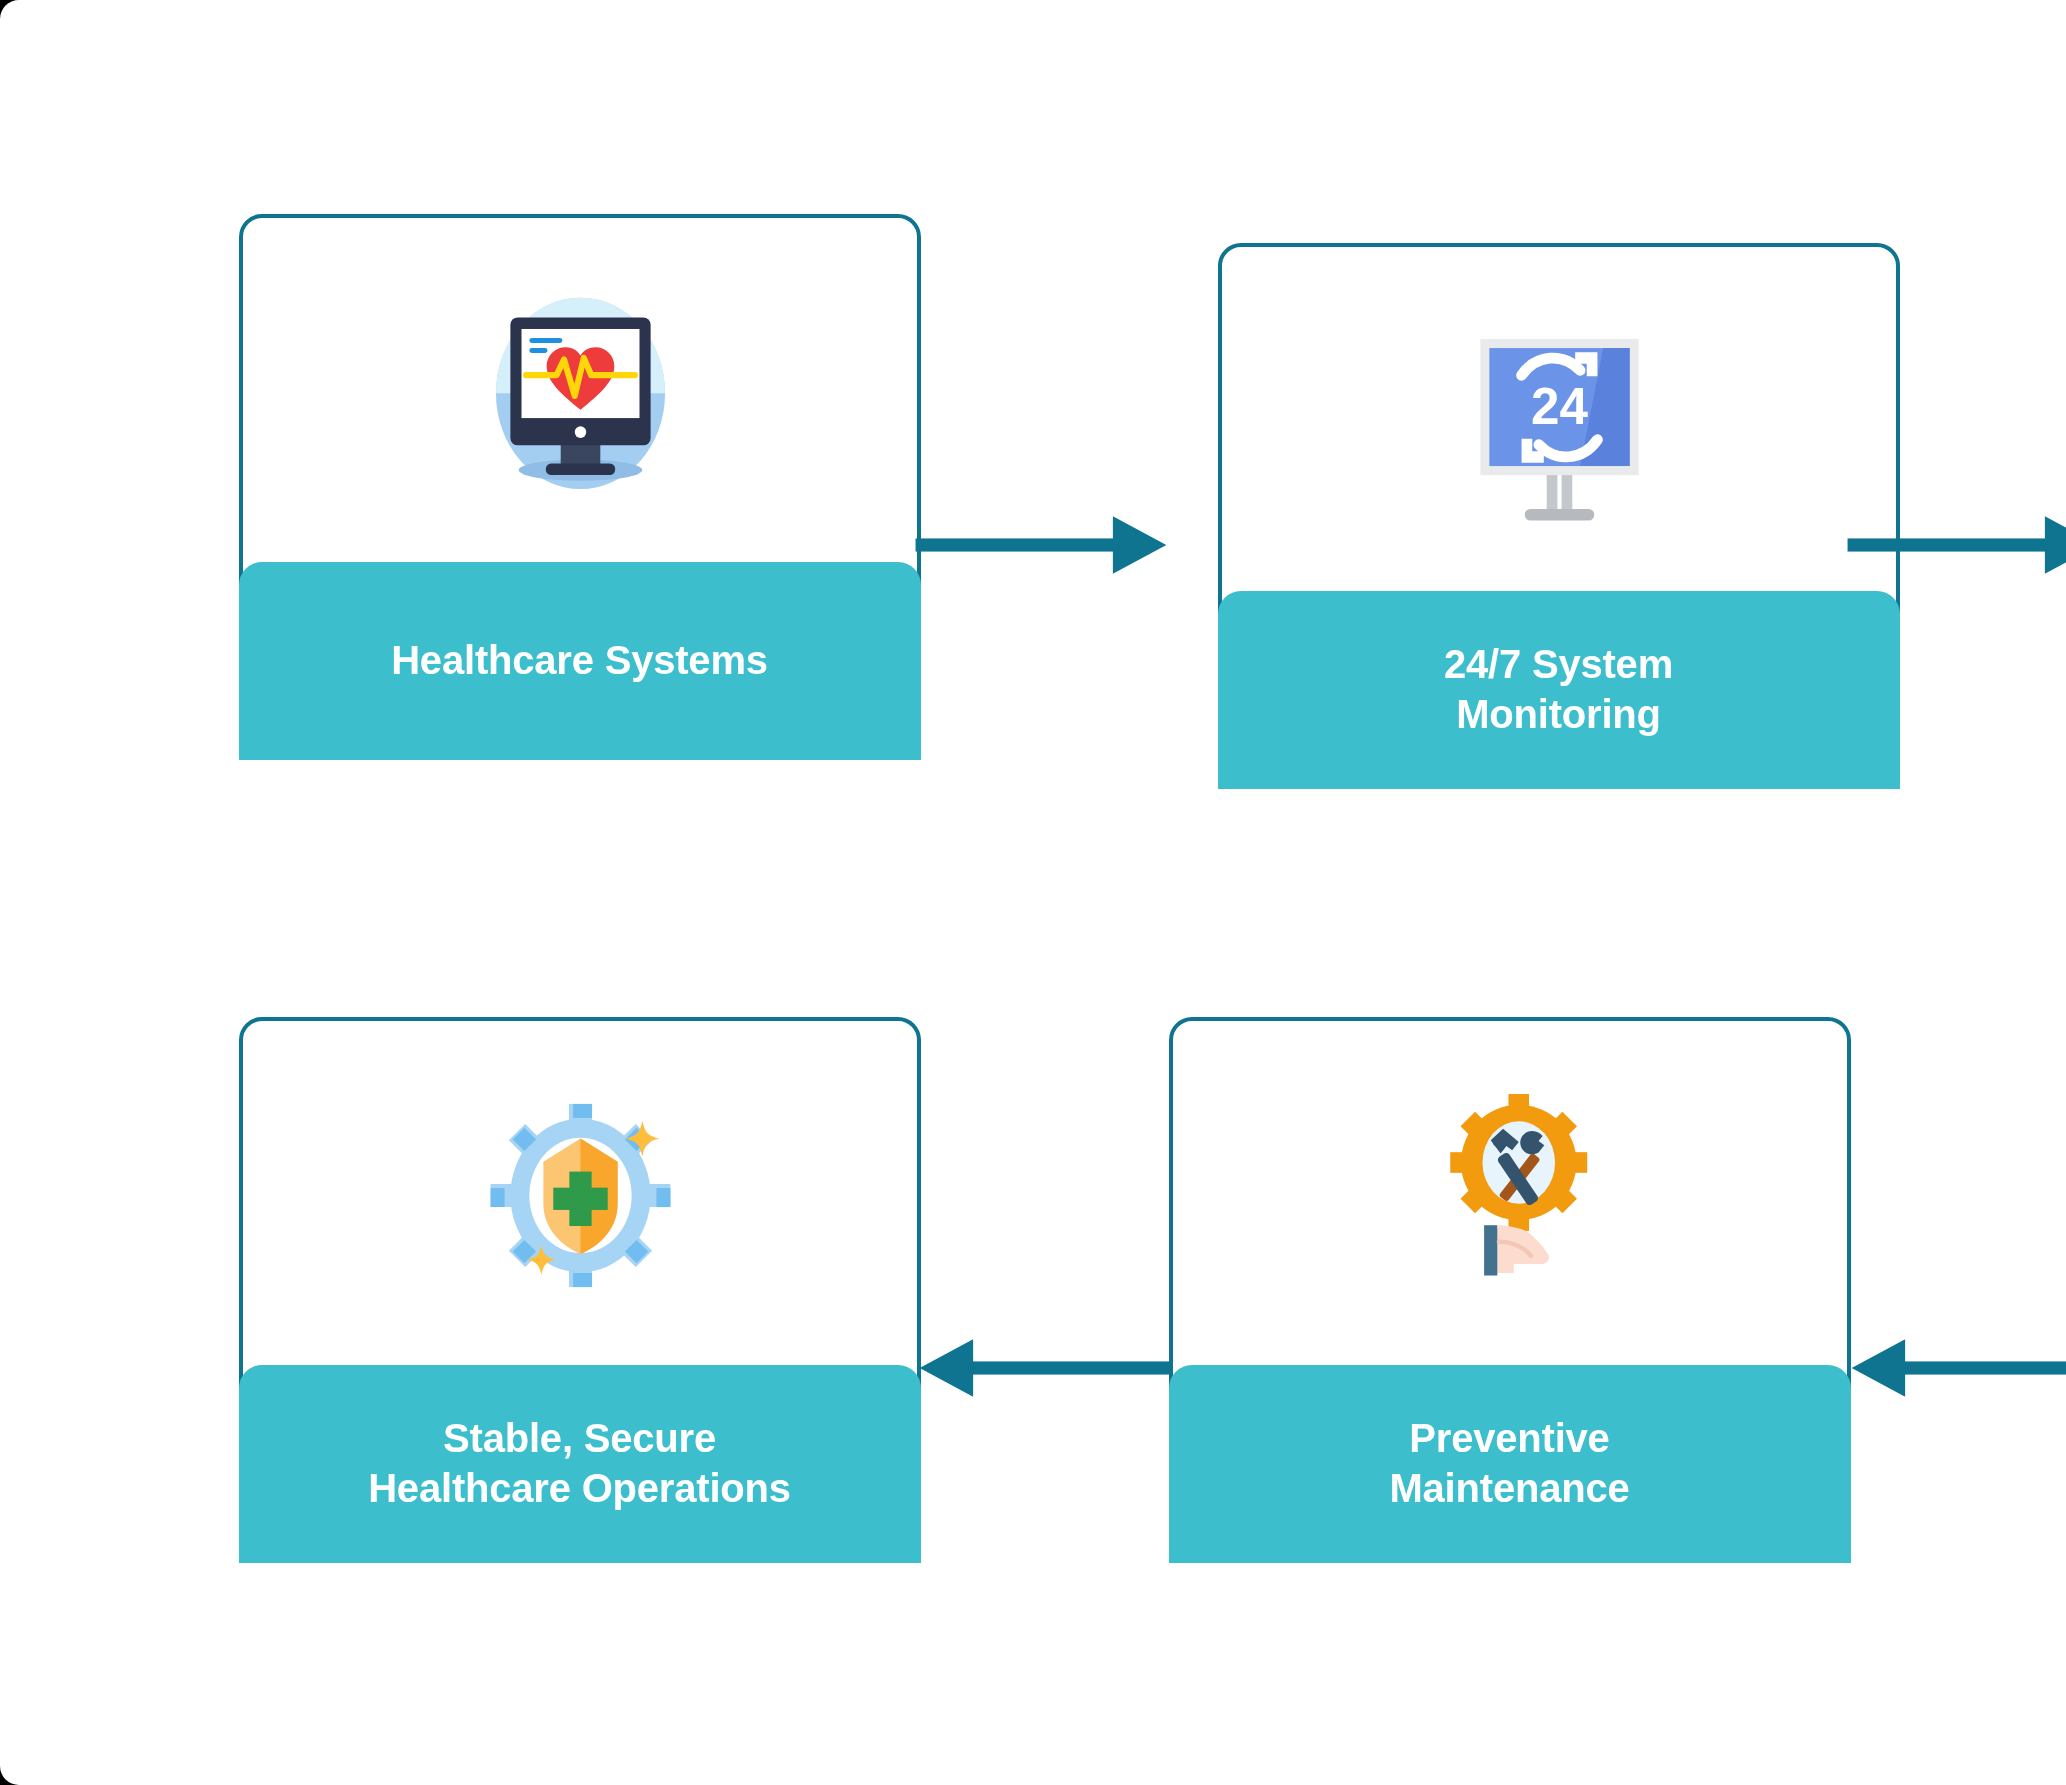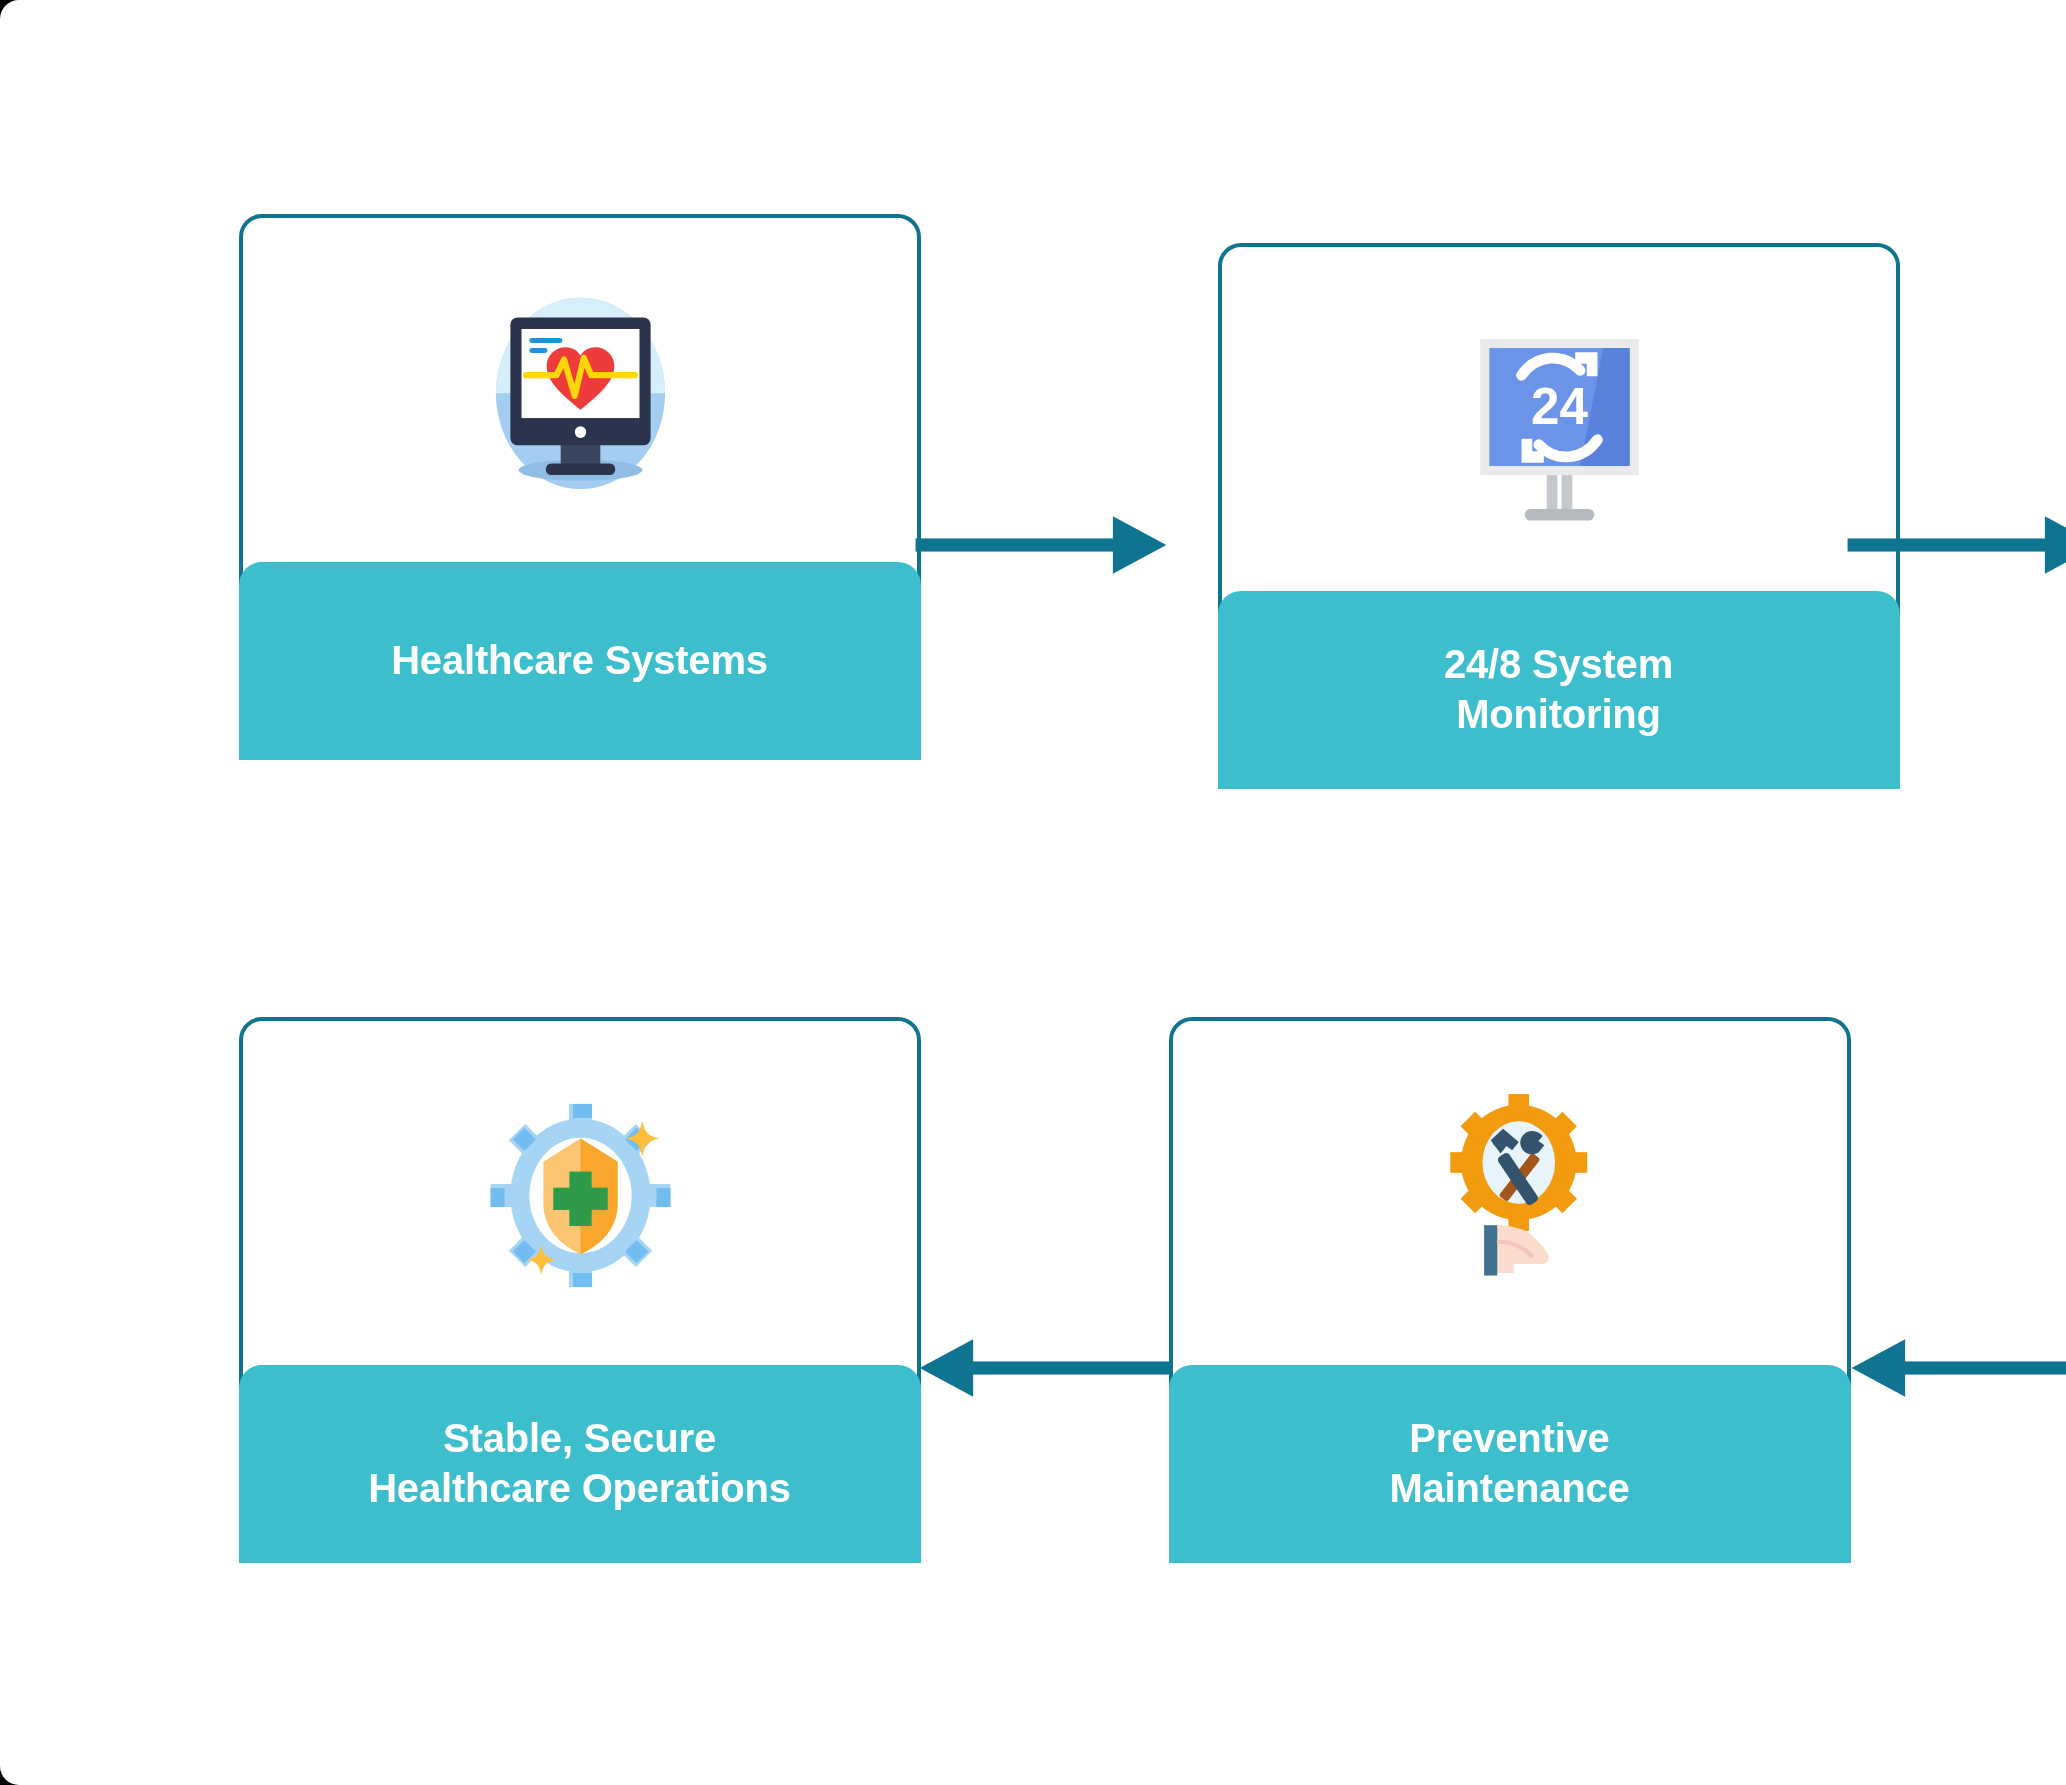--- a/index.html
+++ b/index.html
@@ -122,21 +122,21 @@
         <path d="M386 102 L450 102 L450 388 L330 388 Z" fill="#5a82dd"></path>
         <g fill="none" stroke="#ffffff" stroke-width="26" stroke-linecap="round">
           <path d="M188 168 A 96 108 0 0 1 330 156"></path>
           <path d="M372 324 A 96 108 0 0 1 230 336"></path>
         </g>
         <path d="M318 112 L372 112 L372 170 L346 170 L346 140 L318 140 Z" fill="#ffffff"></path>
         <path d="M242 380 L188 380 L188 322 L214 322 L214 352 L242 352 Z" fill="#ffffff"></path>
         <text x="280" y="285" font-family="Liberation Sans, sans-serif" font-size="124" font-weight="bold" fill="#ffffff" text-anchor="middle">24</text>
       </svg>
     </div>
-    <div class="card-label">24/8 System
+    <div class="card-label">24/7 System
 Monitoring</div>
   </div>
 
   <div class="card" id="card-6">
     <div class="card-icon">
       <svg class="icon-svg" width="231" height="231" viewBox="0 0 560 560">
 
         <g fill="#a6d4f5">
           <ellipse cx="280" cy="280" rx="170" ry="186"></ellipse>
           <rect x="252" y="58" width="56" height="56"></rect>

